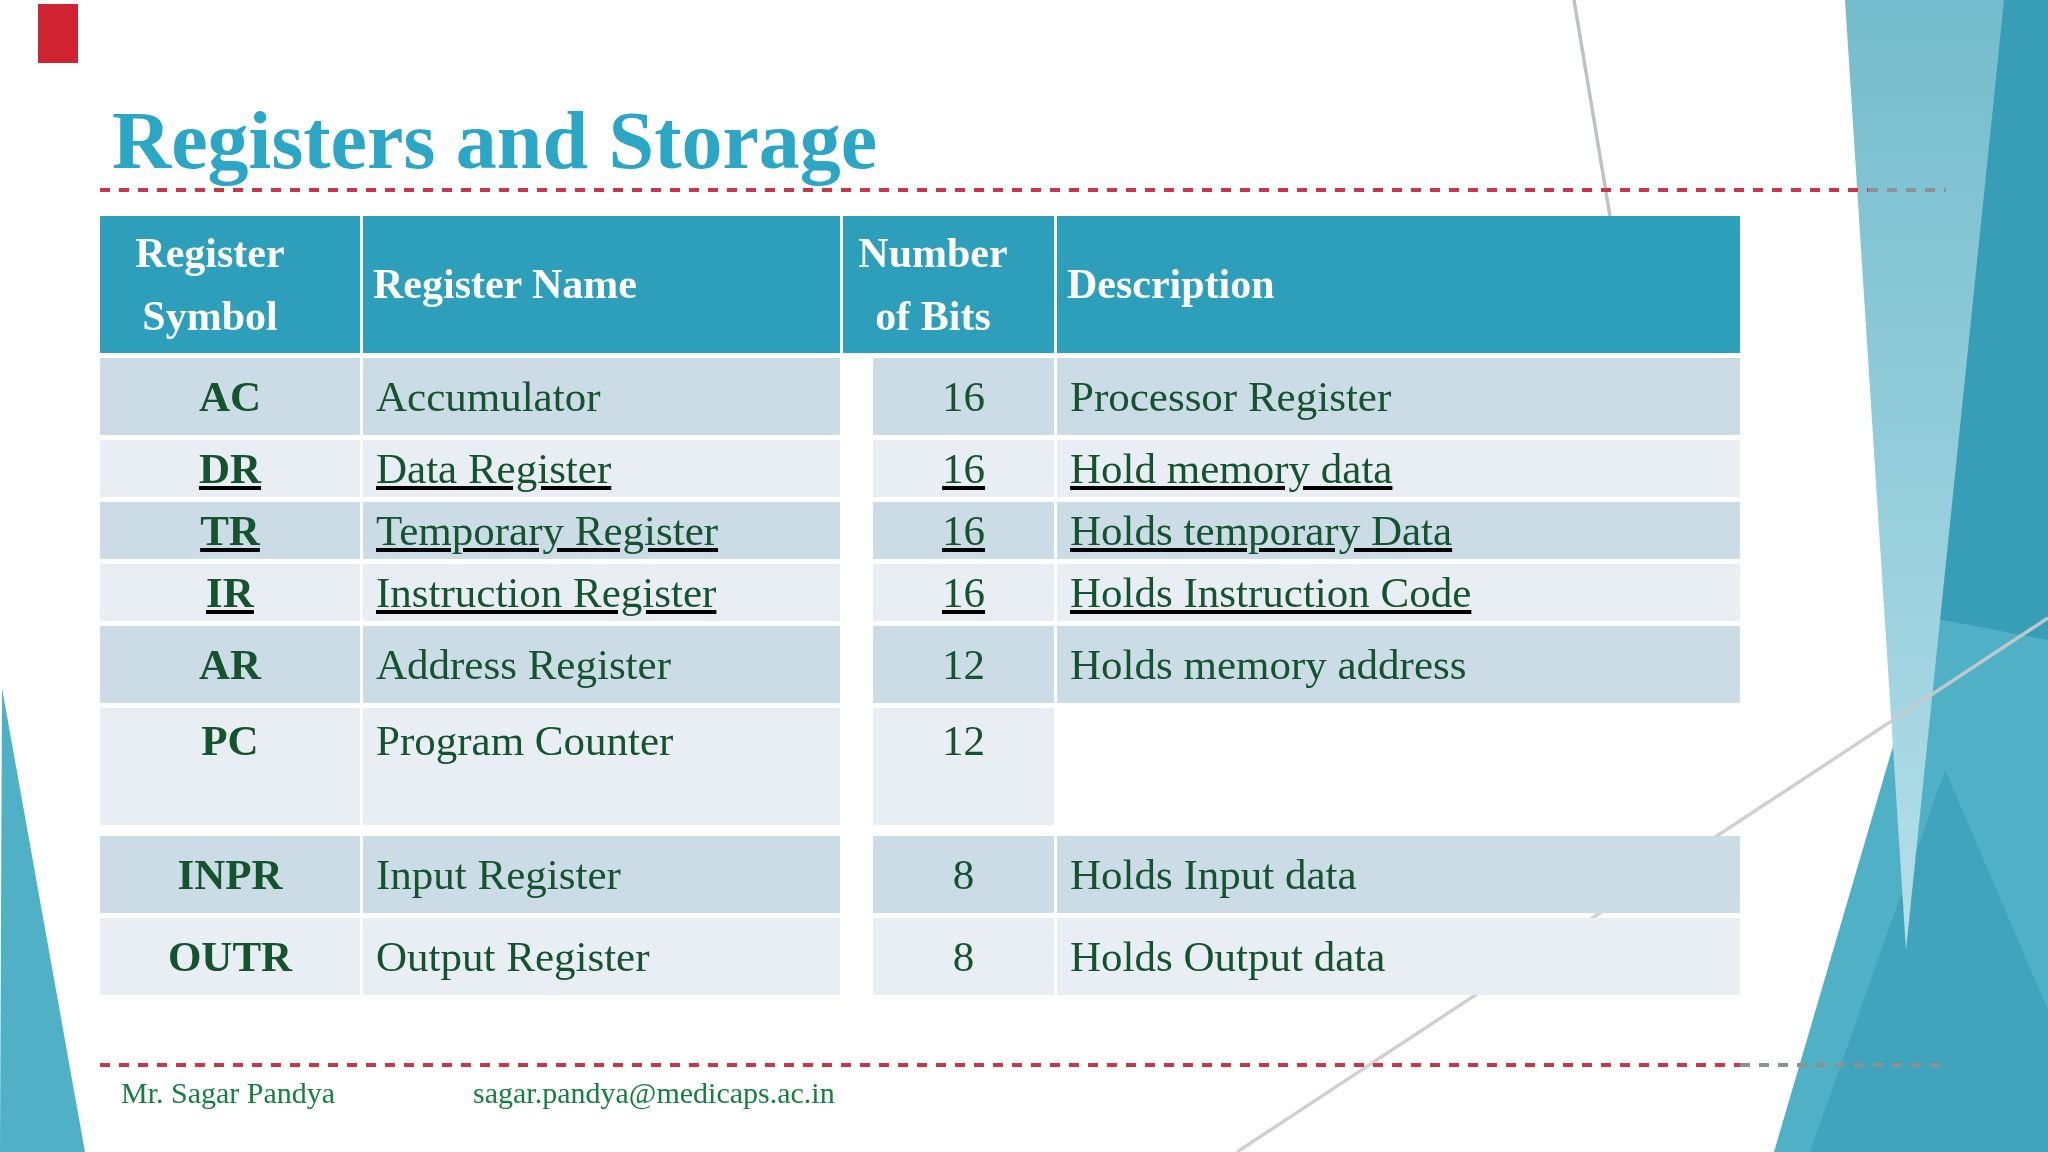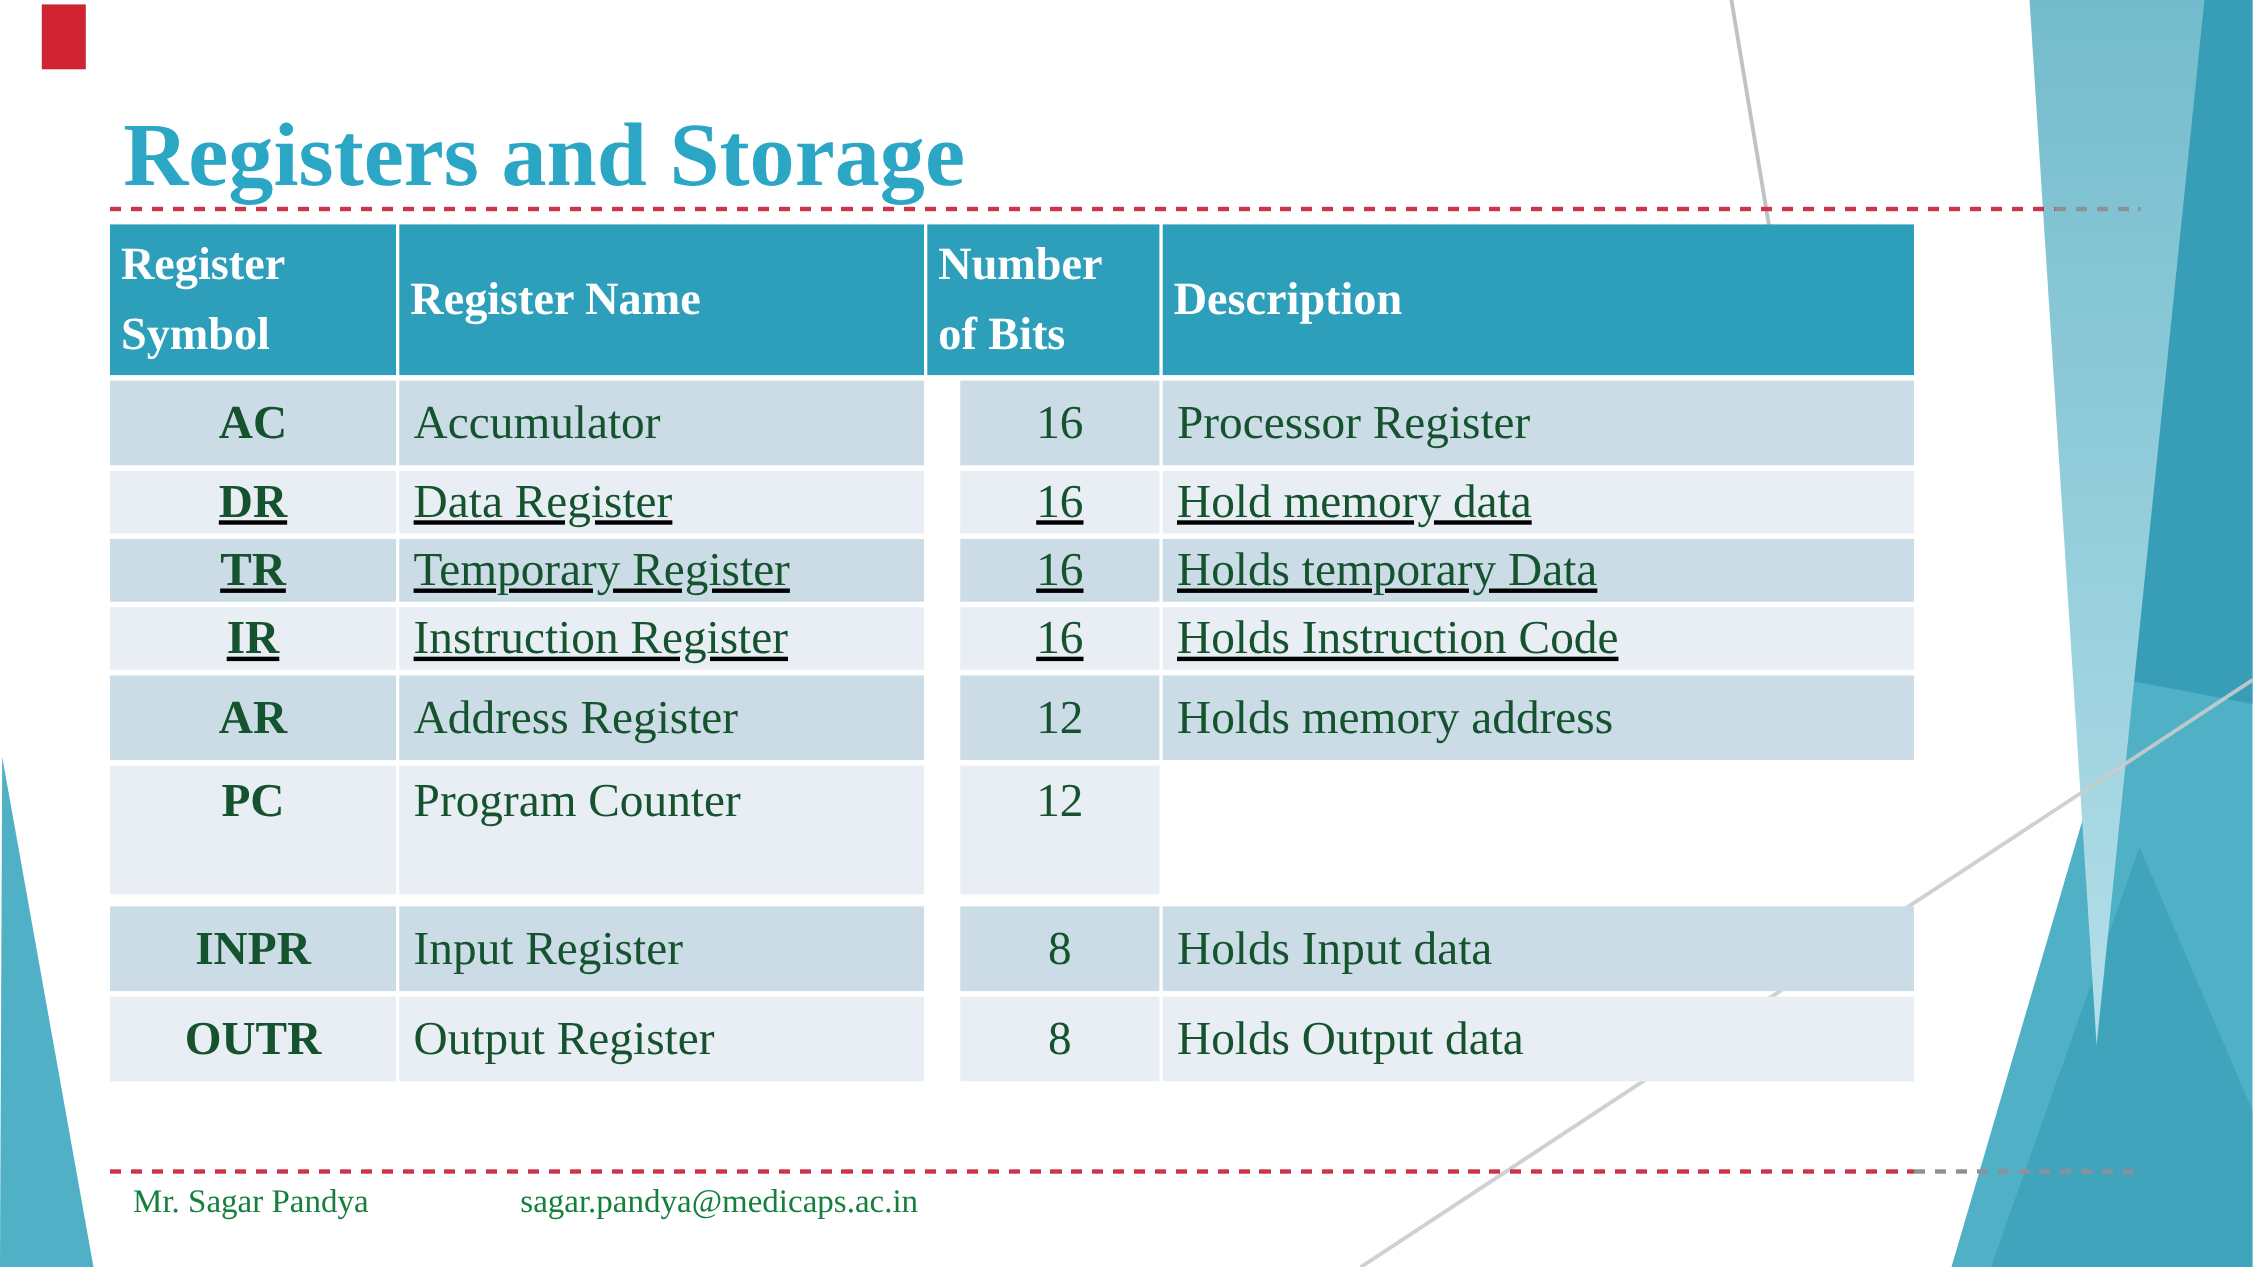--- a/index.html
+++ b/index.html
@@ -3,20 +3,21 @@
 <meta charset="utf-8">
 <style>
   html, body { margin: 0; padding: 0; background: #ffffff; }
   .slide {
     position: relative;
     width: 2048px;
     height: 1152px;
     background: #ffffff;
     overflow: hidden;
     font-family: "Liberation Serif", serif;
+    text-align: center;
   }
   .decor-svg {
     position: absolute;
     left: 0; top: 0;
     width: 2048px; height: 1152px;
     z-index: 1;
   }
   .corner-accent {
     position: absolute;
     left: 38px; top: 4px;
@@ -45,21 +46,21 @@
   .dash-gray {
     background: repeating-linear-gradient(90deg, #8C9196 0px, #8C9196 10px, transparent 10px, transparent 19px);
   }
   #title-sep-red   { left: 100px; top: 188px; width: 1768px; }
   #title-sep-gray  { left: 1868px; top: 188px; width: 78px; }
   #footer-sep-red  { left: 100px; top: 1063px; width: 1640px; }
   #footer-sep-gray { left: 1740px; top: 1063px; width: 201px; }
 
   .registers-table {
     position: absolute;
-    left: 100px; top: 204px;
+    left: 100px; top: 216px;
     width: 1640px;
     z-index: 4;
   }
   .t-row {
     display: grid;
     grid-template-columns: 260px 477px 211px 683px;
     column-gap: 3px;
   }
   .t-header { height: 137px; }
   .t-header .cell {

